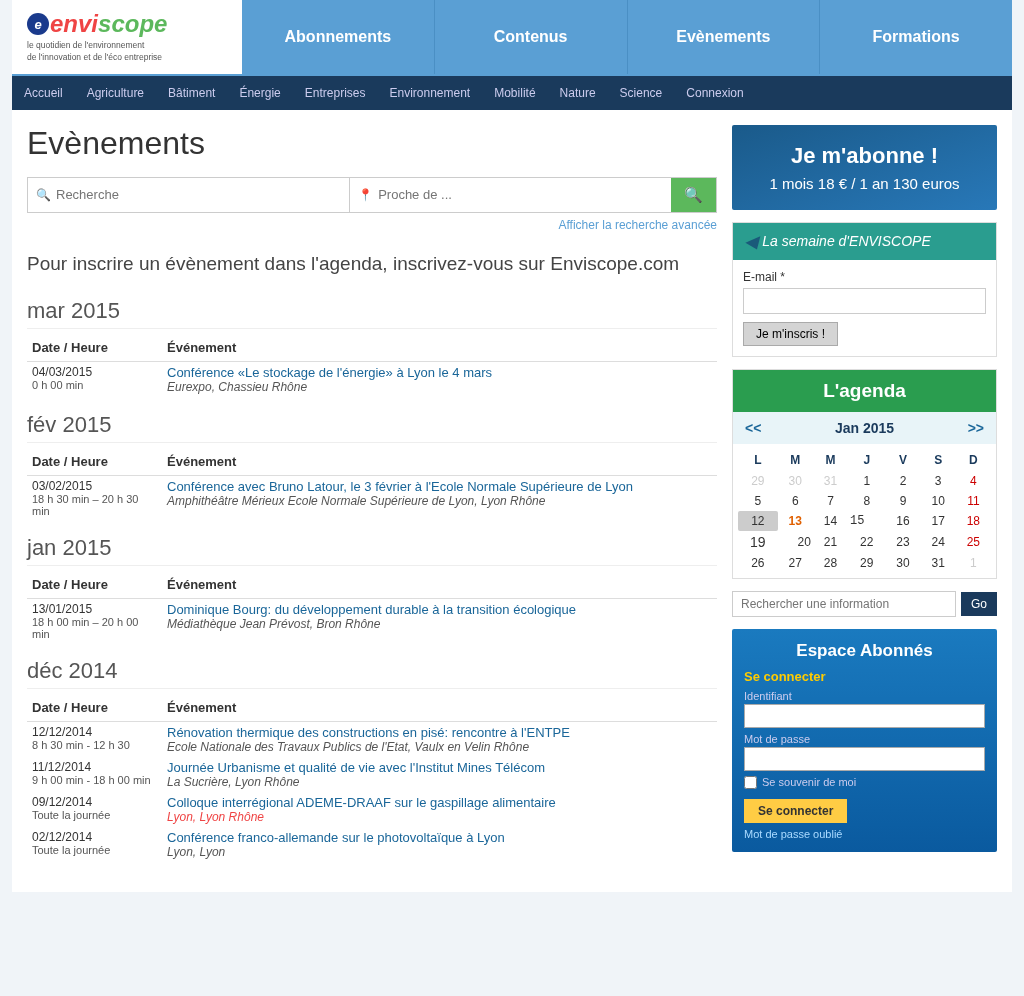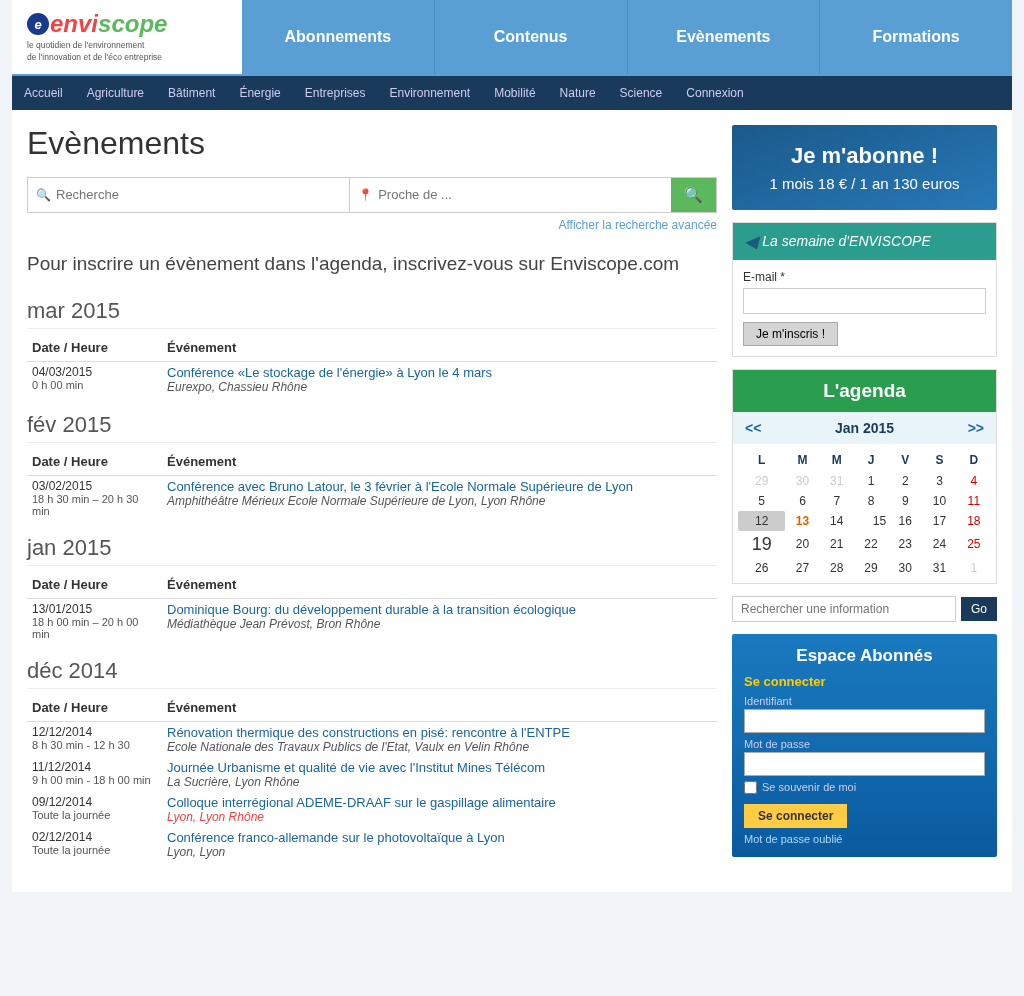--- a/index.html
+++ b/index.html
@@ -281,28 +281,28 @@
                     <td style="text-align: center; font-size: 12px; padding: 3px 2px; cursor: pointer;">7</td>
                     <td style="text-align: center; font-size: 12px; padding: 3px 2px; cursor: pointer;">8</td>
                     <td style="text-align: center; font-size: 12px; padding: 3px 2px; cursor: pointer;">9</td>
                     <td style="text-align: center; font-size: 12px; padding: 3px 2px; cursor: pointer;">10</td>
                     <td style="text-align: center; font-size: 12px; padding: 3px 2px; cursor: pointer; color: rgb(204, 0, 0);">11</td>
                   </tr>
                   <tr>
                     <td style="text-align: center; font-size: 12px; padding: 3px 2px; cursor: pointer; background: rgb(204, 204, 204); border-radius: 2px;">12</td>
                     <td style="text-align: center; font-size: 12px; padding: 3px 2px; cursor: pointer; color: rgb(224, 96, 0); font-weight: bold;">13</td>
                     <td style="text-align: center; font-size: 12px; padding: 3px 2px; cursor: pointer;">14</td>
-                    <td style="text-align: right; font-size: 12px; padding: 3px 2px; cursor: pointer;">15</td>
+                    <td style="text-align: left; font-size: 12px; padding: 3px 2px; cursor: pointer; font-family: Liberation Mono, monospace;">15</td>
                     <td style="text-align: center; font-size: 12px; padding: 3px 2px; cursor: pointer; margin-top: 28px;">16</td>
                     <td style="text-align: center; font-size: 12px; padding: 3px 2px; cursor: pointer;">17</td>
                     <td style="text-align: center; font-size: 12px; padding: 3px 2px; cursor: pointer; color: rgb(204, 0, 0);">18</td>
                   </tr>
                   <tr>
-                    <td style="text-align: center; font-size: 18px; padding: 3px 2px; cursor: pointer;">19</td>
-                    <td style="text-align: center; font-size: 12px; padding: 3px 2px; cursor: pointer;">20</td>
+                    <td style="text-align: center; font-size: 14px; padding: 3px 2px; cursor: pointer;">19</td>
+                    <td style="text-align: right; font-size: 12px; padding: 3px 2px; cursor: pointer;">20</td>
                     <td style="text-align: center; font-size: 12px; padding: 3px 2px; cursor: pointer;">21</td>
                     <td style="text-align: center; font-size: 12px; padding: 3px 2px; cursor: pointer;">22</td>
                     <td style="text-align: center; font-size: 12px; padding: 3px 2px; cursor: pointer;">23</td>
                     <td style="text-align: center; font-size: 12px; padding: 3px 2px; cursor: pointer;">24</td>
                     <td style="text-align: center; font-size: 12px; padding: 3px 2px; cursor: pointer; color: rgb(204, 0, 0);">25</td>
                   </tr>
                   <tr>
                     <td style="text-align: center; font-size: 12px; padding: 3px 2px; cursor: pointer;">26</td>
                     <td style="text-align: center; font-size: 12px; padding: 3px 2px; cursor: pointer;">27</td>
                     <td style="text-align: center; font-size: 12px; padding: 3px 2px; cursor: pointer;">28</td>

